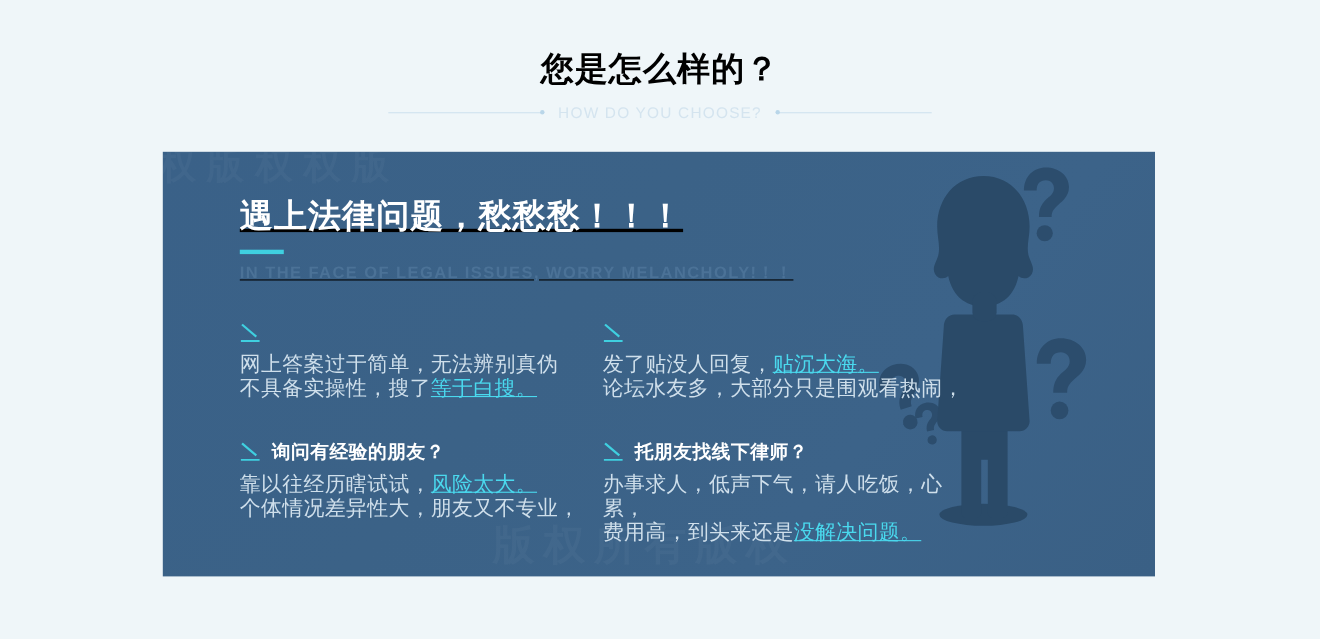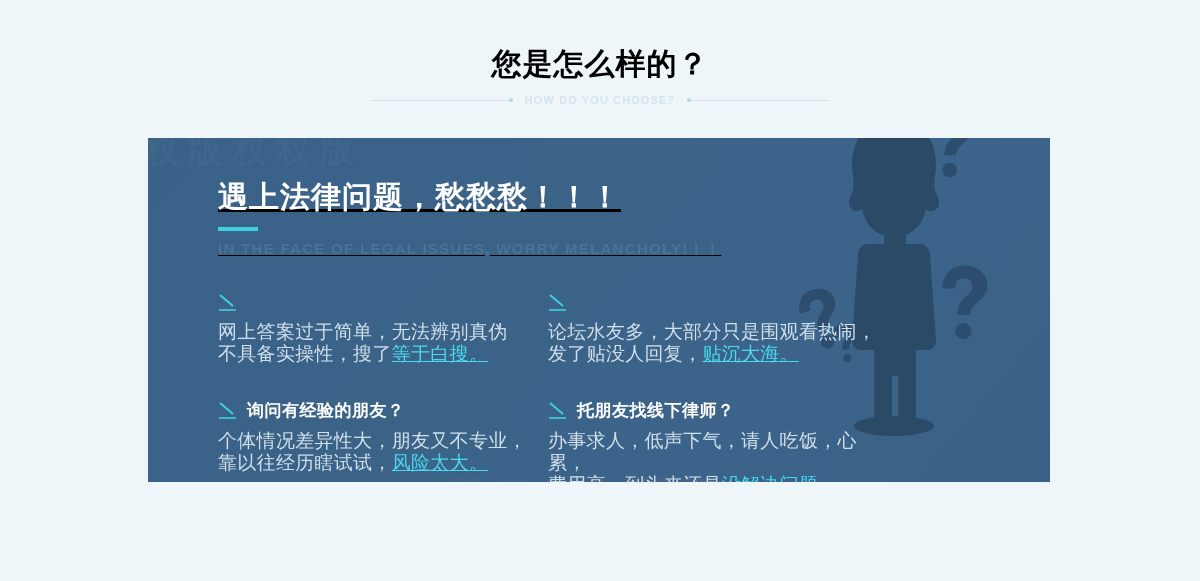--- a/index.html
+++ b/index.html
@@ -25,28 +25,28 @@
     gap:14px; margin-top:10px;
   }
   .rule { position:relative; width:140px; height:1px; background:#cfe2ef; }
   .rule .dot {
     position:absolute; top:-1.5px; width:4px; height:4px; border-radius:50%;
     background:#b9d6e9;
   }
   .rule.left .dot { right:-2px; }
   .rule.right .dot { left:-2px; }
   .section-sub {
-    font-size:11px; font-weight:bold; letter-spacing:1.1px;
+    font-size:14px; font-weight:normal; letter-spacing:1.1px;
     color:#d4e4ef; white-space:nowrap;
   }
 
   
   .panel {
     position:absolute; left:148px; top:138px;
-    width:902px; height:344px;
+    width:902px; height:386px;
     background:linear-gradient(130deg,#3a6188 0%,#3b6287 40%,#3c6389 70%,#3a6085 100%);
     overflow:hidden;
   }
   .panel-wm {
     position:absolute; font-size:34px; font-weight:bold;
     color:rgba(255,255,255,0.035); letter-spacing:10px; white-space:nowrap;
     user-select:none;
   }
   .wm-top { left:-4px; top:-10px; }
   .wm-bottom { left:300px; top:332px; font-size:38px; letter-spacing:8px; }
@@ -175,38 +175,38 @@
       <div class="item">
         <div class="item-head">
           <span class="arrow-icon">
             <svg width="20" height="18" viewBox="0 0 20 18">
                 <line x1="2" y1="1" x2="15" y2="12" stroke="#3fd0e0" stroke-width="2"></line>
                 <line x1="1" y1="16" x2="18" y2="16" stroke="#3fd0e0" stroke-width="1.6"></line>
               </svg>
           </span>
         </div>
         <div class="item-body">
+          <div><span>发了贴没人回复，</span><span class="hl">贴沉大海</span><span class="hl">。</span></div>
           <div>论坛水友多，大部分只是围观看热闹，</div>
-          <div><span>发了贴没人回复，</span><span class="hl">贴沉大海</span><span class="hl">。</span></div>
         </div>
       </div>
 
       <div class="item">
         <div class="item-head">
           <span class="arrow-icon">
             <svg width="20" height="18" viewBox="0 0 20 18">
                 <line x1="2" y1="1" x2="15" y2="12" stroke="#3fd0e0" stroke-width="2"></line>
                 <line x1="1" y1="16" x2="18" y2="16" stroke="#3fd0e0" stroke-width="1.6"></line>
               </svg>
           </span>
           <span class="item-title">询问有经验的朋友？</span>
         </div>
         <div class="item-body">
+          <div><span>靠以往经历瞎试试，</span><span class="hl">风险太大</span><span class="hl">。</span></div>
           <div>个体情况差异性大，朋友又不专业，</div>
-          <div><span>靠以往经历瞎试试，</span><span class="hl">风险太大</span><span class="hl">。</span></div>
         </div>
       </div>
 
       <div class="item">
         <div class="item-head">
           <span class="arrow-icon">
             <svg width="20" height="18" viewBox="0 0 20 18">
                 <line x1="2" y1="1" x2="15" y2="12" stroke="#3fd0e0" stroke-width="2"></line>
                 <line x1="1" y1="16" x2="18" y2="16" stroke="#3fd0e0" stroke-width="1.6"></line>
               </svg>

